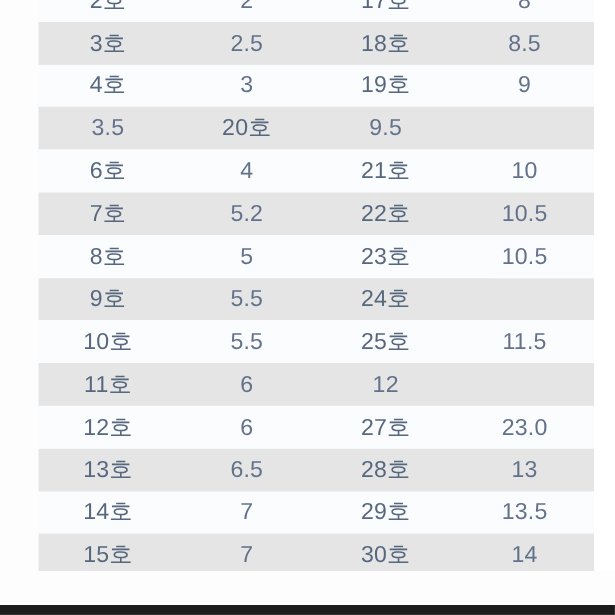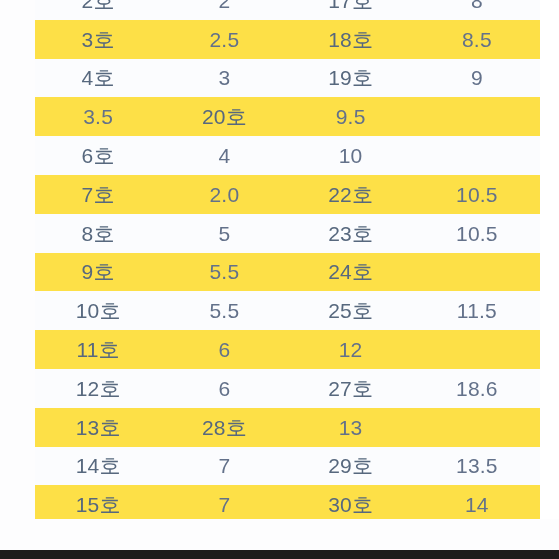--- a/index.html
+++ b/index.html
@@ -31,21 +31,21 @@
     width: 505px;
   }
 
   .size-row {
     display: flex;
     align-items: center;
     height: 38.8px;
     background: #fbfcfe;
   }
   .size-row.alt {
-    background: #fde047;
+    background: #e5e5e5;
   }
 
   .cell {
     flex: 0 0 25%;
     text-align: center;
     font-size: 21px;
     line-height: 1;
     color: #5c6b80;
     letter-spacing: 0.2px;
     white-space: nowrap;
@@ -103,25 +103,26 @@
         <div class="cell numeric">9</div>
       </div>
       <div class="size-row alt">
         <div class="cell numeric">3.5</div>
         <div class="cell korean">20호</div>
         <div class="cell numeric">9.5</div>
       </div>
       <div class="size-row">
         <div class="cell korean">6호</div>
         <div class="cell numeric">4</div>
+        <div class="cell korean">21호</div>
         <div class="cell numeric">10</div>
       </div>
       <div class="size-row alt">
         <div class="cell korean">7호</div>
-        <div class="cell numeric">2.0</div>
+        <div class="cell numeric">5.2</div>
         <div class="cell korean">22호</div>
         <div class="cell numeric">10.5</div>
       </div>
       <div class="size-row">
         <div class="cell korean">8호</div>
         <div class="cell numeric">5</div>
         <div class="cell korean">23호</div>
         <div class="cell numeric">10.5</div>
       </div>
       <div class="size-row alt">
@@ -137,24 +138,25 @@
       </div>
       <div class="size-row alt">
         <div class="cell korean">11호</div>
         <div class="cell numeric">6</div>
         <div class="cell numeric">12</div>
       </div>
       <div class="size-row">
         <div class="cell korean">12호</div>
         <div class="cell numeric">6</div>
         <div class="cell korean">27호</div>
-        <div class="cell numeric">18.6</div>
+        <div class="cell numeric">23.0</div>
       </div>
       <div class="size-row alt">
         <div class="cell korean">13호</div>
+        <div class="cell numeric">6.5</div>
         <div class="cell korean">28호</div>
         <div class="cell numeric">13</div>
       </div>
       <div class="size-row">
         <div class="cell korean">14호</div>
         <div class="cell numeric">7</div>
         <div class="cell korean">29호</div>
         <div class="cell numeric">13.5</div>
       </div>
       <div class="size-row alt">

